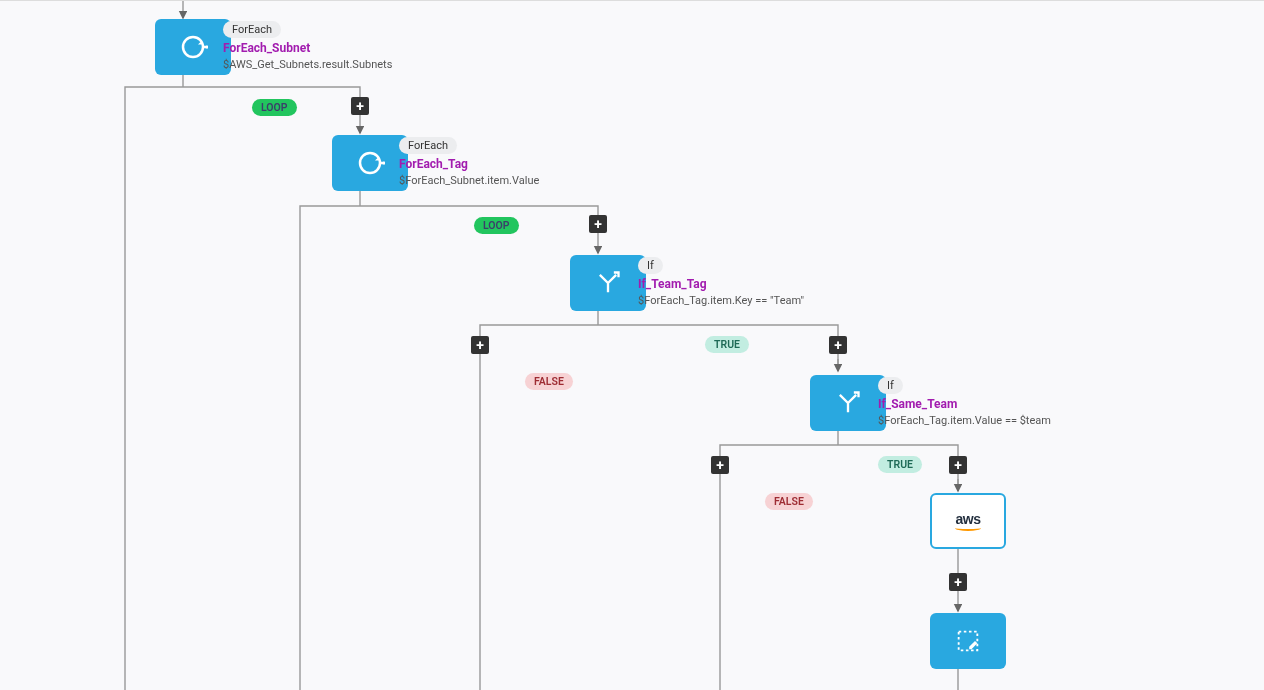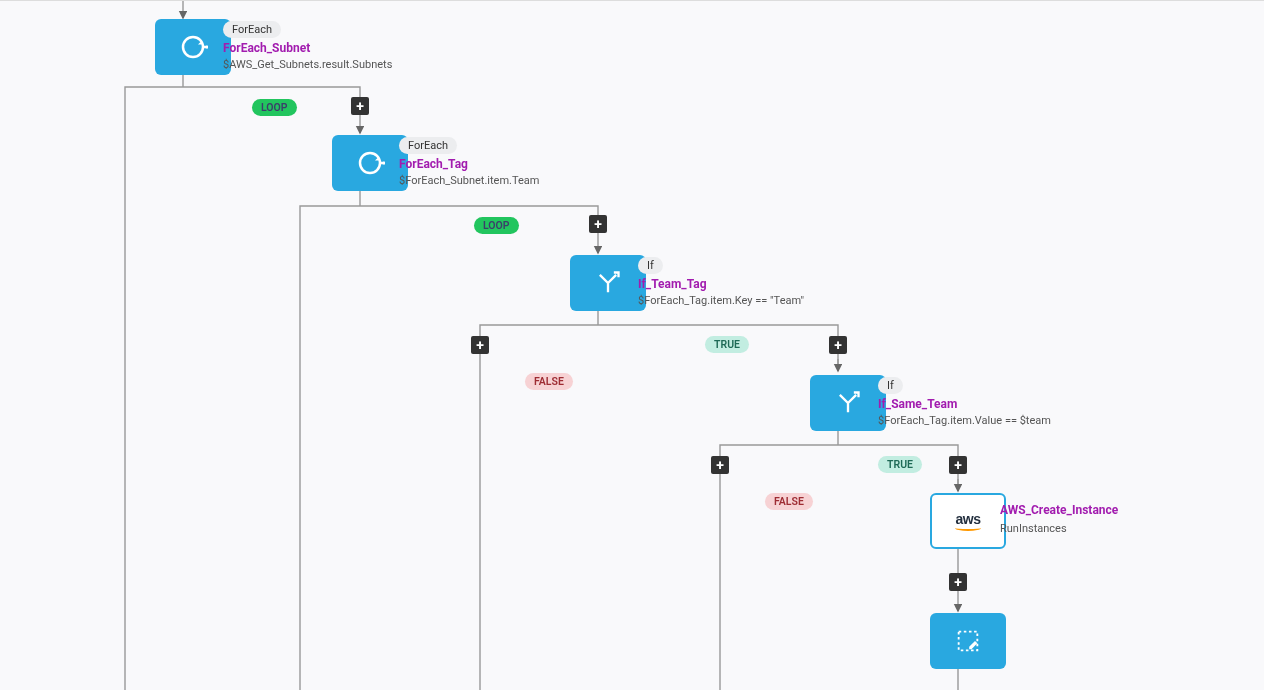--- a/index.html
+++ b/index.html
@@ -153,21 +153,21 @@
   <svg width="30" height="30" viewBox="0 0 24 24">
     <circle cx="12" cy="12" r="8" stroke="#fff" stroke-width="2" fill="none"></circle>
     <path d="M18 8 L20 10 L16 10 Z" fill="#fff"></path>
     <path d="M20 12 L24 12" stroke="#fff" stroke-width="2"></path>
     <circle cx="23" cy="12" r="1.2" fill="#fff"></circle>
   </svg>
 </div>
 <div class="labelset" style="left:399px; top:136px;">
   <span class="pill">ForEach</span>
   <span class="title">ForEach_Tag</span>
-  <span class="subtitle">$ForEach_Subnet.item.Team</span>
+  <span class="subtitle">$ForEach_Subnet.item.Value</span>
 </div>
 
 <div class="badge loop" style="left:474px; top:216px;">LOOP</div>
 <div class="plus" style="left:589px; top:214px;">+</div>
 
 <div class="node blue" style="left:570px; top:254px;">
   <svg width="28" height="28" viewBox="0 0 24 24">
     <path d="M12 20 V12 M12 12 L5 5 M12 12 L19 5" stroke="#fff" stroke-width="2" fill="none"></path>
     <path d="M17 3 L21 3 L21 7" stroke="#fff" stroke-width="2" fill="none"></path>
   </svg>
@@ -199,24 +199,20 @@
 <div class="badge false" style="left:765px; top:455px;">FALSE</div>
 <div class="badge true" style="left:878px; top:455px;">TRUE</div>
 <div class="plus" style="left:949px; top:455px;">+</div>
 
 <div class="node white" style="left:930px; top:492px;">
   <div style="display:flex;flex-direction:column;align-items:center">
     <span class="aws-logo">aws</span>
     <div class="aws-swoosh"></div>
   </div>
 </div>
-<div class="labelset" style="left:1000px; top:502px; gap:5px;">
-  <span class="title">AWS_Create_Instance</span>
-  <span class="subtitle">RunInstances</span>
-</div>
 
 <div class="plus" style="left:949px; top:572px;">+</div>
 
 <div class="node blue" style="left:930px; top:612px;">
   <svg width="28" height="28" viewBox="0 0 24 24">
     <rect x="4" y="4" width="16" height="16" stroke="#fff" stroke-width="1.6" fill="none" stroke-dasharray="2.2 2.2"></rect>
     <path d="M13 17 L18 12 L20 14 L15 19 L13 19 Z" fill="#fff"></path>
   </svg>
 </div>
 

